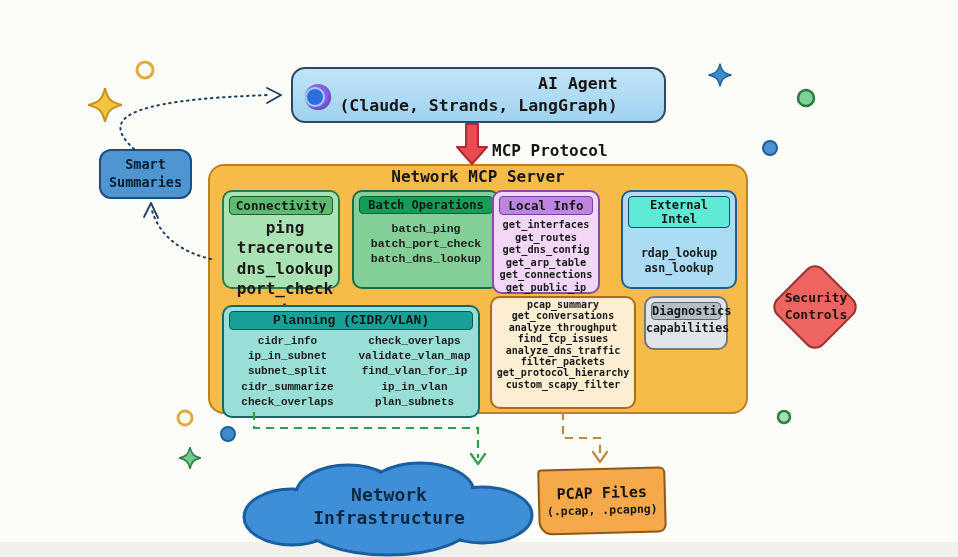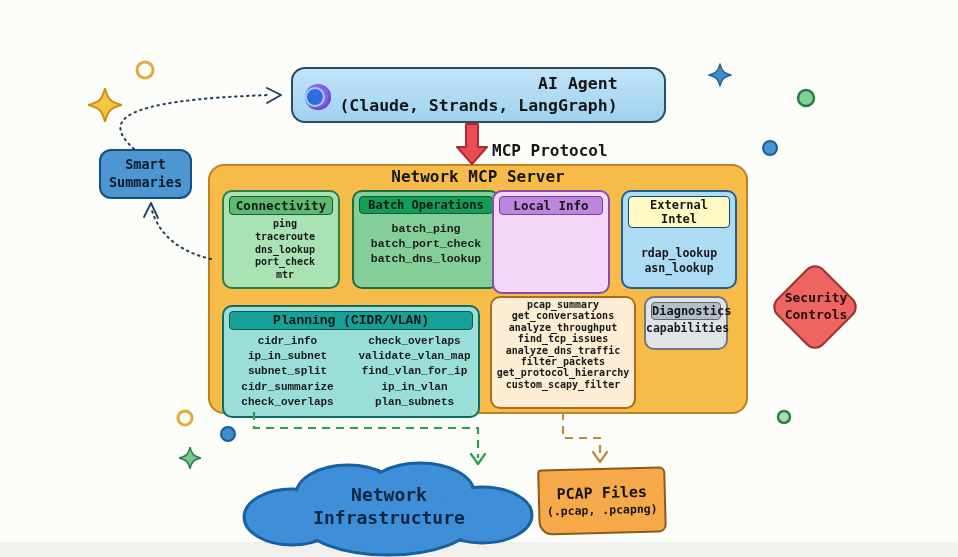--- a/index.html
+++ b/index.html
@@ -43,32 +43,32 @@
   #server-title{left:208px;top:167px;width:540px;text-align:center;
     font-size:16px;font-weight:bold;}
   .group{position:absolute;border-radius:10px;box-sizing:border-box;}
   .group-header{margin:4px 5px 2px;border-radius:4px;text-align:center;
     font-weight:bold;padding:1px 0;border:1.5px solid;}
   .tools{text-align:center;font-weight:bold;color:#1a1a1a;}
   .tool{white-space:nowrap;}
 
   #grp-connectivity{left:222px;top:190px;width:118px;height:99px;background:#a9e3b4;border:2px solid #2f7b46;}
   #grp-connectivity .group-header{background:#5cbb70;border-color:#1e5c32;font-size:12.5px;}
-  #grp-connectivity .tools{font-size:10px;line-height:1.28;padding-top:1px;padding-left:8px;}
+  #grp-connectivity .tools{font-size:16px;line-height:1.28;padding-top:1px;padding-left:8px;}
 
   #grp-batch{left:352px;top:190px;width:148px;height:99px;background:#83cf97;border:2px solid #1c6e40;}
   #grp-batch .group-header{background:#129e58;border-color:#0b5e34;font-size:12px;}
   #grp-batch .tools{font-size:11.5px;line-height:1.3;padding-top:6px;font-family:Liberation Mono, monospace;}
 
-  #grp-local{left:492px;top:190px;width:118px;height:104px;background:#f2d8f6;border:2px solid #8a4bab;}
+  #grp-local{left:492px;top:190px;width:108px;height:104px;background:#f2d8f6;border:2px solid #8a4bab;}
   #grp-local .group-header{background:#bd86de;border-color:#7a3fa0;font-size:12.5px;}
   #grp-local .tools{font-size:10.3px;line-height:1.22;padding-top:1px;}
 
   #grp-external{left:621px;top:190px;width:116px;height:99px;background:#abdcf4;border:2px solid #20608f;}
-  #grp-external .group-header{background:#fef9c3;border-color:#17486e;font-size:12px;}
+  #grp-external .group-header{background:#5eead4;border-color:#17486e;font-size:12px;}
   #grp-external .tools{font-size:11.5px;line-height:1.3;padding-top:16px;}
 
   #grp-planning{left:222px;top:305px;width:258px;height:113px;background:#99dfd7;border:2px solid #0d6b64;font-family:Liberation Mono, monospace;}
   #grp-planning .group-header{background:#17a098;border-color:#0a5a54;font-size:13px;}
   #grp-planning .tools{display:flex;font-size:11px;line-height:1.38;padding-top:2px;}
   #grp-planning .col{width:50%;}
 
   #grp-pcap{left:490px;top:296px;width:146px;height:113px;background:#fdedd3;border:2px solid #a96d1c;}
   #grp-pcap .group-header{background:#f8a437;border-color:#9c641a;font-size:12.5px;}
   #grp-pcap .tools{font-size:10px;line-height:1.14;padding-top:1px;}
@@ -145,20 +145,28 @@
     <div class="group-header">Batch Operations</div>
     <div class="tools">
       <div class="tool">batch_ping</div>
       <div class="tool">batch_port_check</div>
       <div class="tool">batch_dns_lookup</div>
     </div>
   </div>
 
   <div class="group" id="grp-local">
     <div class="group-header">Local Info</div>
+    <div class="tools">
+      <div class="tool">get_interfaces</div>
+      <div class="tool">get_routes</div>
+      <div class="tool">get_dns_config</div>
+      <div class="tool">get_arp_table</div>
+      <div class="tool">get_connections</div>
+      <div class="tool">get_public_ip</div>
+    </div>
   </div>
 
   <div class="group" id="grp-external">
     <div class="group-header">External Intel</div>
     <div class="tools">
       <div class="tool">rdap_lookup</div>
       <div class="tool">asn_lookup</div>
     </div>
   </div>
 

